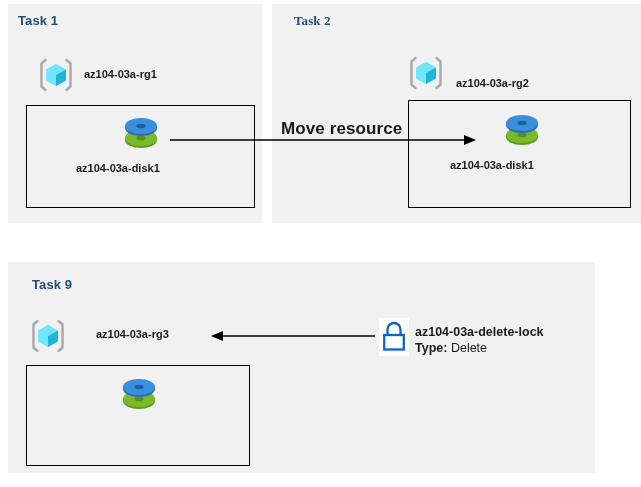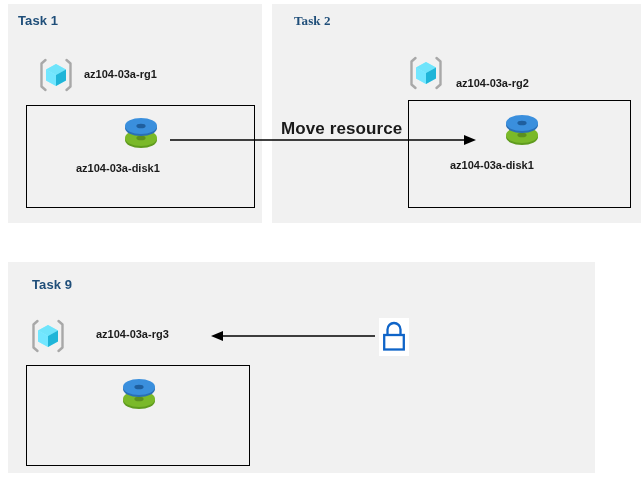--- a/index.html
+++ b/index.html
@@ -218,19 +218,23 @@
   </div>
 
   <div class="icon-lock">
     <svg viewBox="0 0 30 38" width="30" height="38">
       <rect x="0" y="0" width="30" height="38" fill="#ffffff"></rect>
       <path d="M8.5 17 L8.5 11.5 A6.5 6.5 0 0 1 21.5 11.5 L21.5 17" fill="none" stroke="#0f64c8" stroke-width="2.3"></path>
       <rect x="5.2" y="17" width="19.6" height="14.5" fill="none" stroke="#0f64c8" stroke-width="2.3"></rect>
     </svg>
   </div>
 
+  <div id="lock-block">
+    <span id="lock-name">az104-03a-delete-lock</span>
+    <span id="lock-type-line"><span id="lock-type-key">Type:</span> <span id="lock-type-val">Delete</span></span>
+  </div>
 
   <svg class="arrow-svg" id="arrow-lock" style="left:0;top:0;width:641px;height:487px;">
     <line x1="375" y1="336" x2="221" y2="336" stroke="#000000" stroke-width="1.5"></line>
     <polygon points="211,336 223,331 223,341" fill="#000000"></polygon>
   </svg>
 
 </div>
 
 </body></html>

